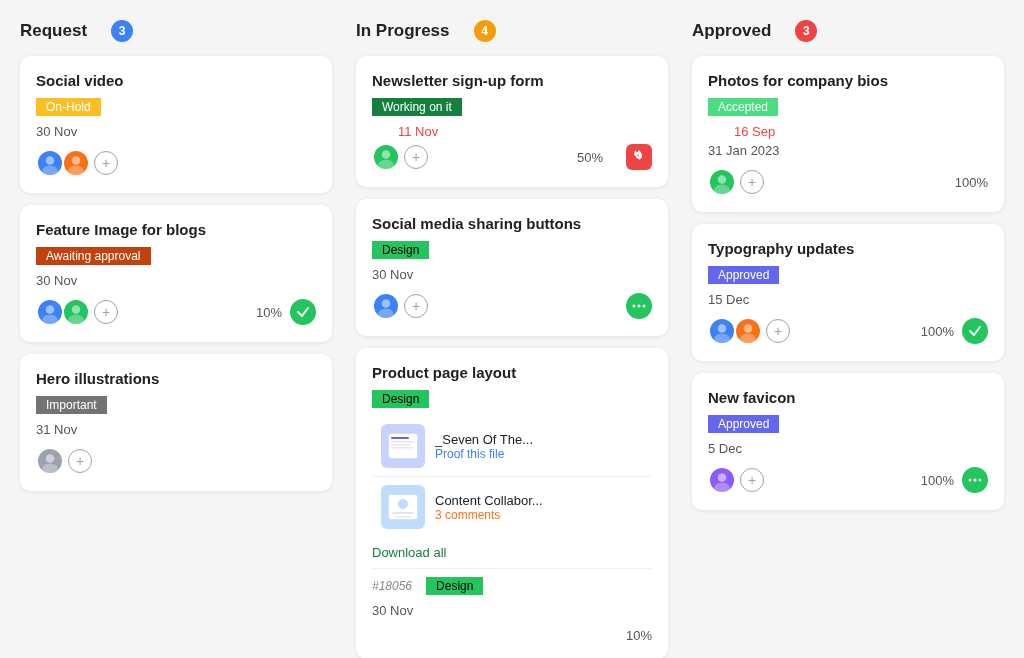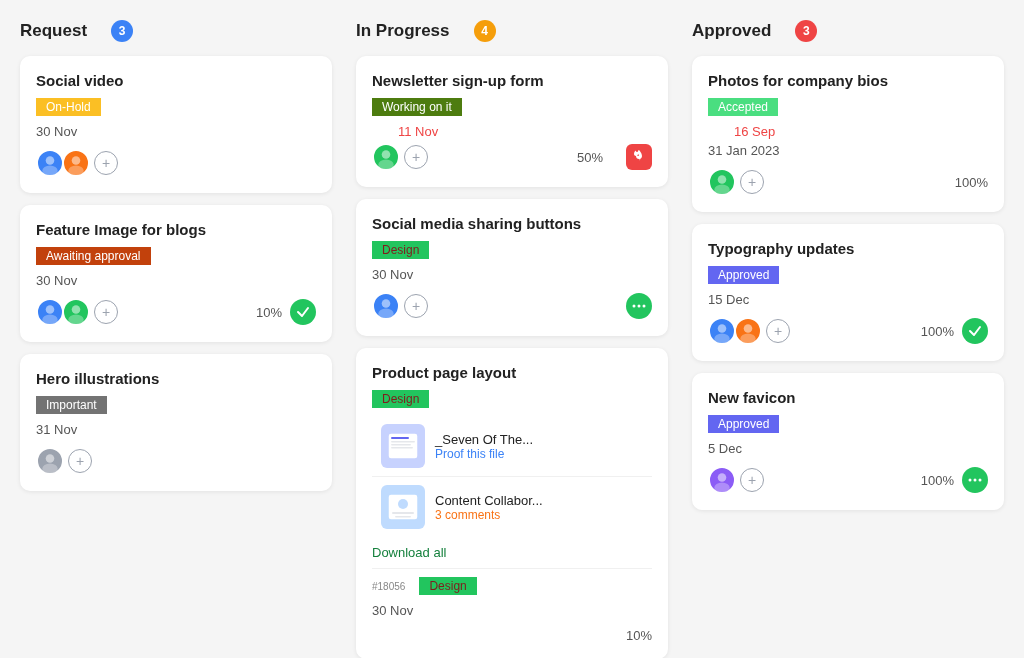--- a/index.html
+++ b/index.html
@@ -54,22 +54,22 @@
       display: inline-block;
       padding: 2px 10px;
       border-radius: 0;
       font-size: 12px;
       font-weight: 400;
       margin-bottom: 8px;
     }
     .tag-onhold { background: #fbbf24; color: #fff; }
     .tag-awaiting { background: #c2410c; color: #fff; }
     .tag-important { background: #737373; color: #fff; }
-    .tag-working { background: #4d7c0f; color: #fff; }
-    .tag-design { background: #22c55e; color: #7f1d1d; }
+    .tag-working { background: #15803d; color: #fff; }
+    .tag-design { background: #22c55e; color: #000000; }
     .tag-accepted { background: #4ade80; color: #fff; }
     .tag-approved { background: #6366f1; color: #fff; }
 
     .card-date {
       font-size: 13px;
       color: #555;
       margin-bottom: 10px;
     }
     .card-date-red {
       font-size: 13px;
@@ -184,21 +184,21 @@
     .proof-text { font-size: 13px; font-weight: 500; color: #222; }
     .proof-link { font-size: 12px; color: #3b82f6; cursor: pointer; }
     .proof-comment { font-size: 12px; color: #f97316; cursor: pointer; }
     .download-all {
       font-size: 13px;
       color: #15803d;
       cursor: pointer;
       display: block;
       margin-bottom: 0;
     }
-    .card-id { font-size: 10px; color: #888; display: inline-block; margin-right: 6px; }
+    .card-id { font-size: 12px; color: #888; display: inline-block; margin-right: 6px; font-style: italic; }
     .divider { border: none; border-top: 1px solid #f0f0f0; margin: 8px 0; }
     .stacked-avatars { display: flex; }
     .stacked-avatars .avatar { margin-left: -6px; }
     .stacked-avatars .avatar:first-child { margin-left: 0; }
   </style>
 </head>
 <body>
 
 <div class="board">
 <div>

